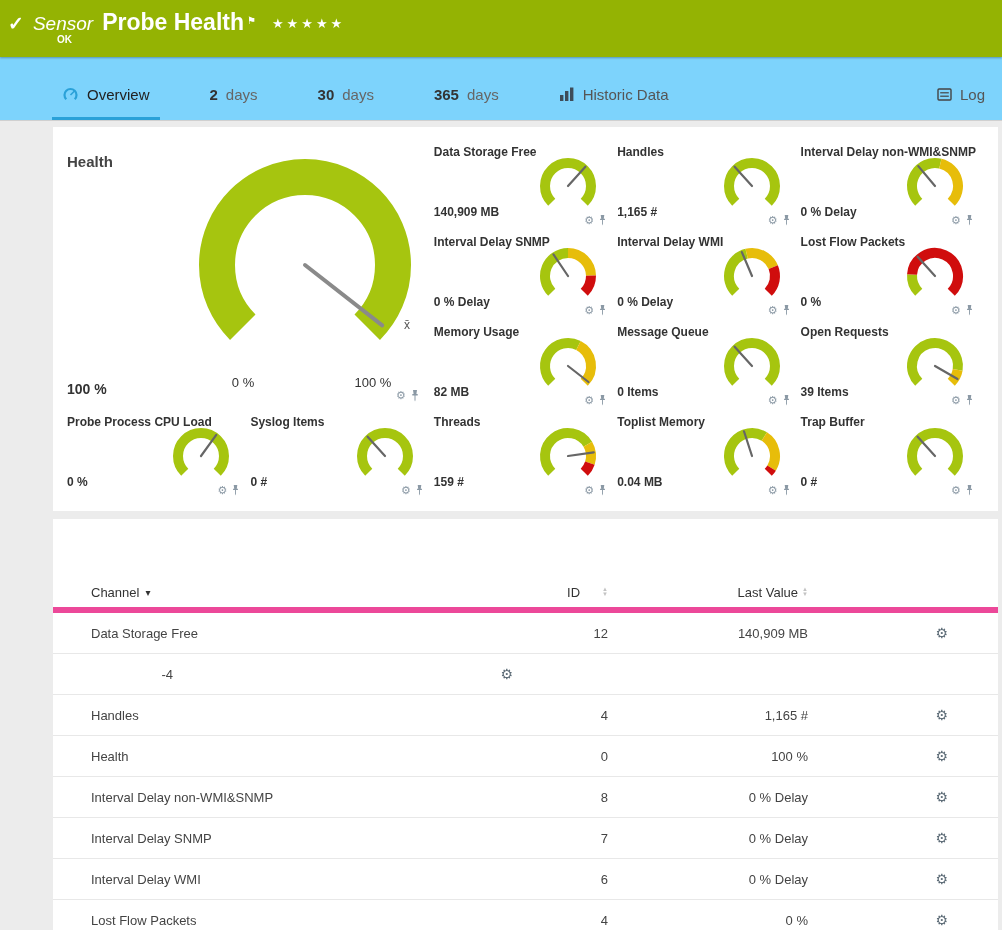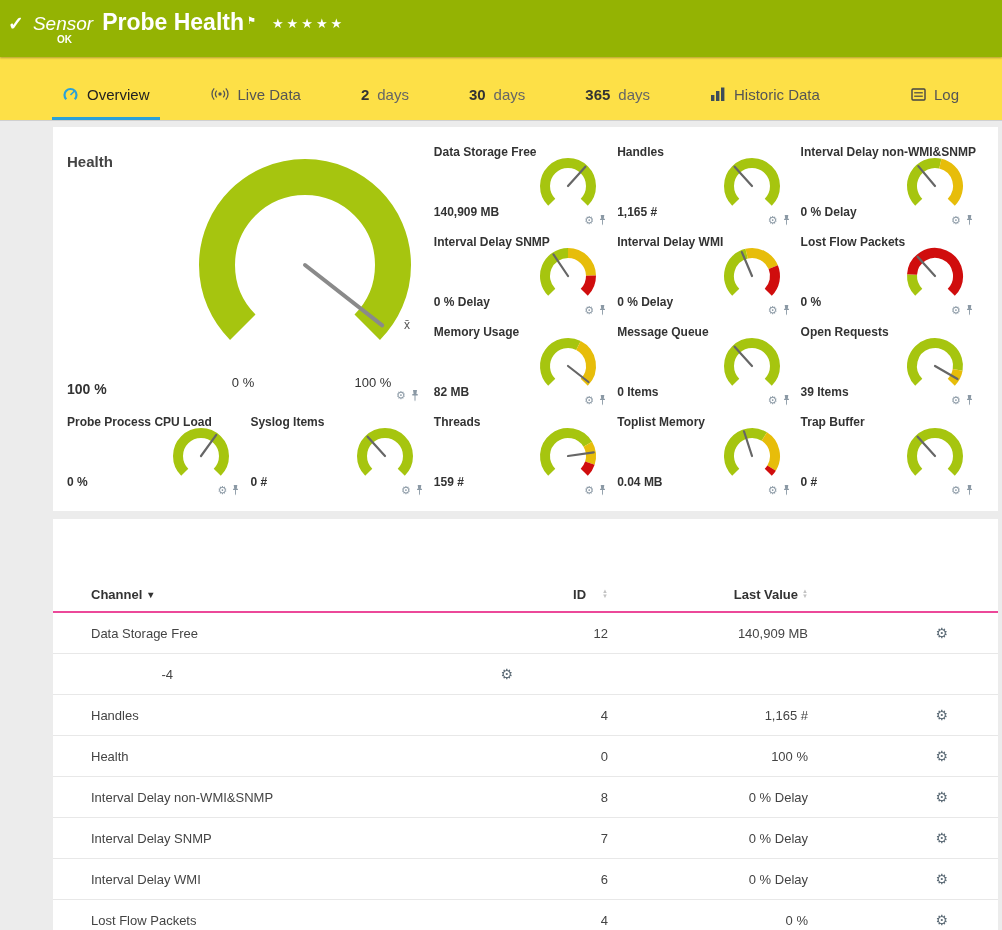--- a/index.html
+++ b/index.html
@@ -10,21 +10,21 @@
   .topbar { height:57px; background:var(--header-bg,#94b303); color:#fff; position:relative; box-shadow:0 1px 2px rgba(0,0,0,.3); z-index:5; }
   .topbar-line1 { display:flex; align-items:baseline; padding:9px 0 0 8px; }
   .check { font-size:19px; font-weight:bold; margin-right:9px; }
   .sensor-type { font-style:italic; font-size:19px; margin-right:9px; }
   .sensor-name { font-size:23px; font-weight:bold; }
   .flag { font-size:10px; vertical-align:top; margin-left:3px; position:relative; top:-6px; }
   .stars { font-size:13px; letter-spacing:3px; margin-left:16px; position:relative; top:-2px; }
   .status-ok { position:absolute; left:57px; top:34px; font-size:10px; font-weight:bold; }
 
   
-  .tabbar { height:64px; background:#fde047; border-bottom:1px solid #d0d0d0; display:flex; align-items:stretch; padding:14px 27px 0 52px; }
+  .tabbar { height:64px; background:#7dd3fc; border-bottom:1px solid #d0d0d0; display:flex; align-items:stretch; padding:14px 1px 0 52px; }
   .tab { display:flex; align-items:center; gap:8px; padding:0 10px; margin-right:40px; border-bottom:3px solid transparent; cursor:pointer; font-size:15px; color:#555; white-space:nowrap; }
   .tab.active { border-bottom-color:var(--accent-blue,#2aa1d8); color:#222; }
   .tab-num { font-weight:bold; color:#333; }
   .tab-unit { color:#666; }
   .tab-log { margin-left:auto; margin-right:6px; }
 
   
   .content { padding:6px 4px 0 33px; }
   .card { background:#fff;margin-left:20px; }
 
@@ -42,24 +42,24 @@
   .main-title { font-size:15px; font-weight:bold; color:#444; padding-top:12px; }
   .main-gauge-svg { position:absolute; left:118px; top:4px; }
   .main-min { position:absolute; left:176px; top:234px; transform:translateX(-50%); font-size:13px; color:#333; }
   .main-max { position:absolute; left:306px; top:234px; transform:translateX(-50%); font-size:13px; color:#333; }
   .main-value { position:absolute; left:0; top:240px; font-size:14px; font-weight:bold; color:#333; }
   .main-icons { position:absolute; right:14px; top:248px; display:flex; gap:4px; align-items:center; color:#8b99a5; }
 
   
   .table-card { margin-top:8px; padding-top:58px; height:520px; }
   .thead, .trow { display:flex; align-items:center; }
-  .thead { height:36px; border-bottom:2px solid #ec4899; font-weight:bold; color:#333; font-size:13px; }
+  .thead { height:36px; border-bottom:6px solid #ec4899; font-weight:normal; color:#333; font-size:13px; }
   .trow { height:41px; border-bottom:1px solid #e8e8e8; font-size:13px; color:#444; cursor:pointer; }
   .col-ch { flex:1; padding-left:38px; display:flex; align-items:center; gap:6px; }
-  .col-id { width:120px; display:flex; justify-content:flex-end; align-items:center; gap:16px;text-align:center; }
+  .col-id { width:120px; display:flex; justify-content:flex-end; align-items:center; gap:22px;text-align:center; }
   .col-lv { width:200px; display:flex; justify-content:flex-end; align-items:center; gap:4px; }
   .col-gear { width:190px; display:flex; justify-content:flex-end; padding-right:50px; }
   .caret { font-size:10px; color:#333; }
   .sort { display:flex; flex-direction:column; font-size:6px; line-height:5px; color:#c3c3c3; }
   .row-gear { font-size:14px; color:#5d6c77; cursor:pointer; }
 </style>
 </head>
 <body>
 
 <div class="topbar">
@@ -75,27 +75,20 @@
 
 <div class="tabbar">
   <div class="tab active">
     <svg width="17" height="17" viewBox="0 0 17 17">
       <path d="M 4.26 13.24 A 6 6 0 1 1 12.74 13.24" fill="none" stroke="#2aa1d8" stroke-width="2.2"></path>
       <line x1="8.5" y1="9" x2="12.5" y2="5" stroke="#2aa1d8" stroke-width="1.6"></line>
     </svg>
     <span>Overview</span>
   </div>
   <div class="tab">
-    <svg width="20" height="14" viewBox="0 0 20 14">
-      <circle cx="10" cy="7" r="1.7" fill="#555"></circle>
-      <path d="M6.8 3.6 A4.8 4.8 0 0 0 6.8 10.4 M4.2 1.4 A8.2 8.2 0 0 0 4.2 12.6 M13.2 3.6 A4.8 4.8 0 0 1 13.2 10.4 M15.8 1.4 A8.2 8.2 0 0 1 15.8 12.6" fill="none" stroke="#555" stroke-width="1.3"></path>
-    </svg>
-    <span>Live Data</span>
-  </div>
-  <div class="tab">
     <span class="tab-num">2</span>
     <span class="tab-unit">days</span>
   </div>
   <div class="tab">
     <span class="tab-num">30</span>
     <span class="tab-unit">days</span>
   </div>
   <div class="tab">
     <span class="tab-num">365</span>
     <span class="tab-unit">days</span>

